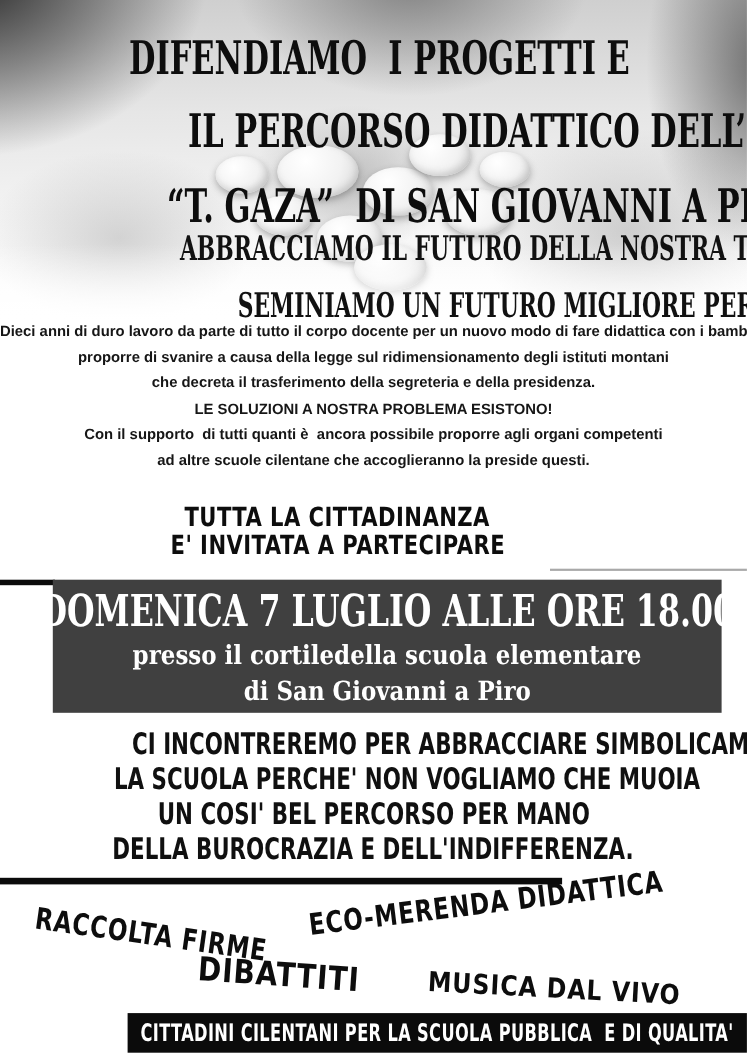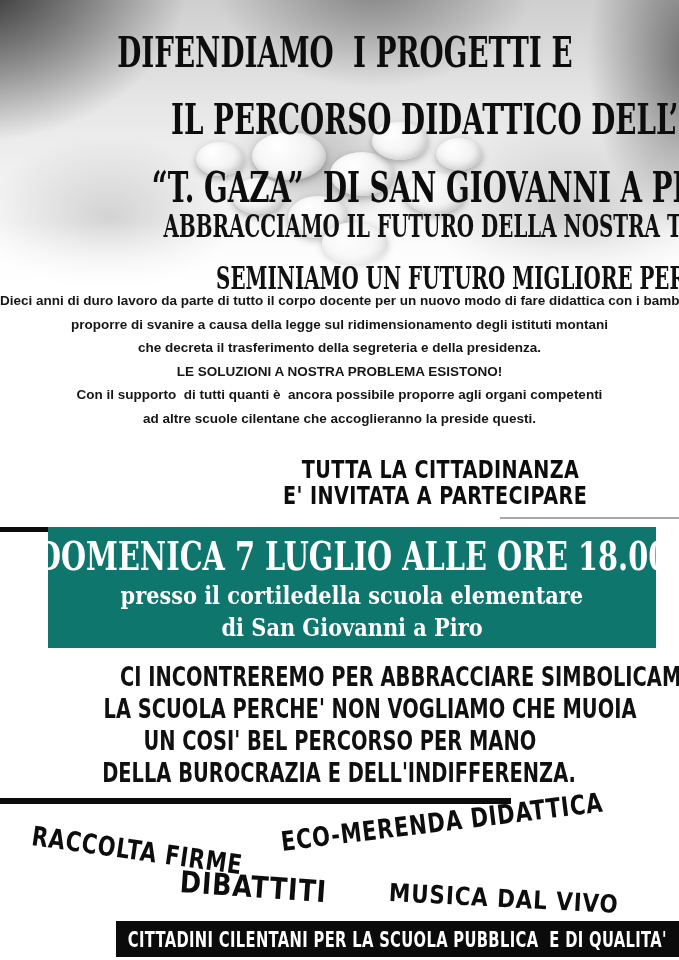--- a/index.html
+++ b/index.html
@@ -31,47 +31,47 @@
   .p4{left:372px;top:122px;width:56px;height:38px;}
   .p5{left:232px;top:178px;width:52px;height:36px;}
   .p6{left:404px;top:172px;width:62px;height:42px;}
   .p7{left:322px;top:222px;width:66px;height:42px;}
   .p8{left:196px;top:142px;width:48px;height:34px;}
   .p9{left:436px;top:138px;width:46px;height:32px;}
   .photo-fade{position:absolute;left:0;bottom:0;width:100%;height:70px;
     background:linear-gradient(rgba(255,255,255,0),#ffffff);}
 
   
-  .cl{position:absolute;left:0;width:614px;text-align:right;}
+  .cl{position:absolute;left:0;width:614px;text-align:center;}
   .sq{display:inline-block;white-space:pre;transform-origin:center;}
 
   
   .h-sq{font-family:"DejaVu Serif",serif;font-weight:700;font-size:42px;line-height:1;
         transform:scaleX(.66);color:#0d0d0d;}
   .hl1{top:32px;} .hl2{top:99px;} .hl3{top:167px;}
 
   
   .s-sq{font-family:"DejaVu Serif",serif;font-weight:700;font-size:31px;line-height:1;
         transform:scaleX(.64);color:#111111;}
   .sub1{top:211px;} .sub2{top:263px;}
 
   
   .body-copy{position:absolute;top:289px;left:0;width:679px;text-align:center;
     font-weight:700;font-size:13.5px;line-height:23.5px;color:#161616;}
   .body-copy p{margin:0;white-space:pre;}
 
   
   .inv-sq{font-family:"DejaVu Sans",sans-serif;font-weight:700;font-size:24px;line-height:25.5px;
         transform:scaleX(.8);letter-spacing:.5px;}
-  .inv1{top:458px;} .inv2{top:484px;margin-left:11px;}
+  .inv1{top:458px;} .inv2{top:484px;}
 
   
   .banner-grayline{position:absolute;top:517px;left:500px;width:179px;height:2px;background:#a9a9a9;}
   .banner-tail{position:absolute;top:527px;left:0;width:50px;height:5px;background:#0b0b0b;}
-  .banner-box{position:absolute;top:527px;left:48px;width:608px;height:121px;background:#0f766e;
+  .banner-box{position:absolute;top:527px;left:48px;width:608px;height:121px;background:#404040;
     display:flex;flex-direction:column;align-items:center;}
   .ev1{display:inline-block;white-space:pre;margin-top:9px;
     font-family:"DejaVu Serif",serif;font-weight:700;font-size:40px;line-height:1;
     transform:scaleX(.72);color:#ffffff;}
   .ev2{display:inline-block;white-space:pre;margin-top:8px;
     font-family:"DejaVu Serif",serif;font-weight:700;font-size:24px;line-height:1;
     transform:scaleX(.87);color:#ffffff;}
 
   
   .meet{position:absolute;top:661px;left:0;width:679px;text-align:center;}

